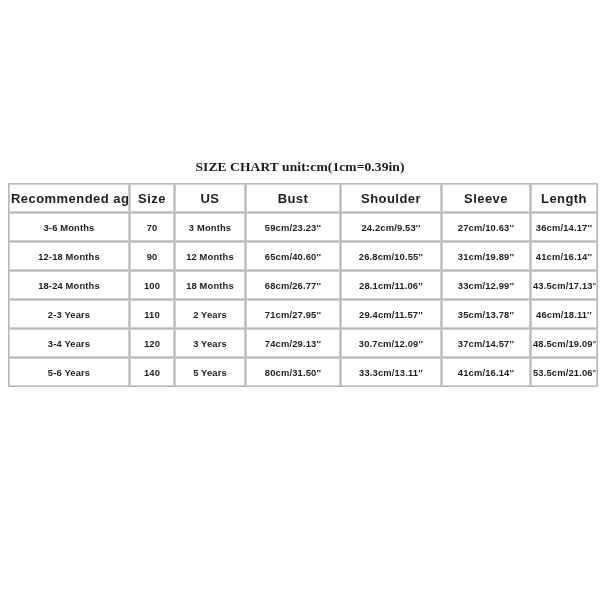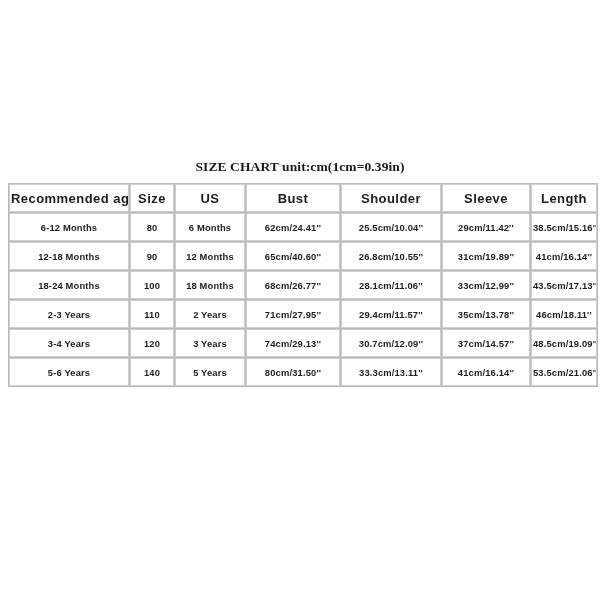--- a/index.html
+++ b/index.html
@@ -97,27 +97,27 @@
           <th>Size</th>
           <th>US</th>
           <th>Bust</th>
           <th>Shoulder</th>
           <th>Sleeve</th>
           <th>Length</th>
         </tr>
       </thead>
       <tbody>
         <tr>
-          <td>6-12 Months</td>
-          <td>80</td>
-          <td>6 Months</td>
-          <td>62cm/24.41''</td>
-          <td>25.5cm/10.04''</td>
-          <td>29cm/11.42''</td>
-          <td>38.5cm/15.16''</td>
+          <td>3-6 Months</td>
+          <td>70</td>
+          <td>3 Months</td>
+          <td>59cm/23.23''</td>
+          <td>24.2cm/9.53''</td>
+          <td>27cm/10.63''</td>
+          <td>36cm/14.17''</td>
         </tr>
         <tr>
           <td>12-18 Months</td>
           <td>90</td>
           <td>12 Months</td>
           <td>65cm/40.60''</td>
           <td>26.8cm/10.55''</td>
           <td>31cm/19.89''</td>
           <td>41cm/16.14''</td>
         </tr>

